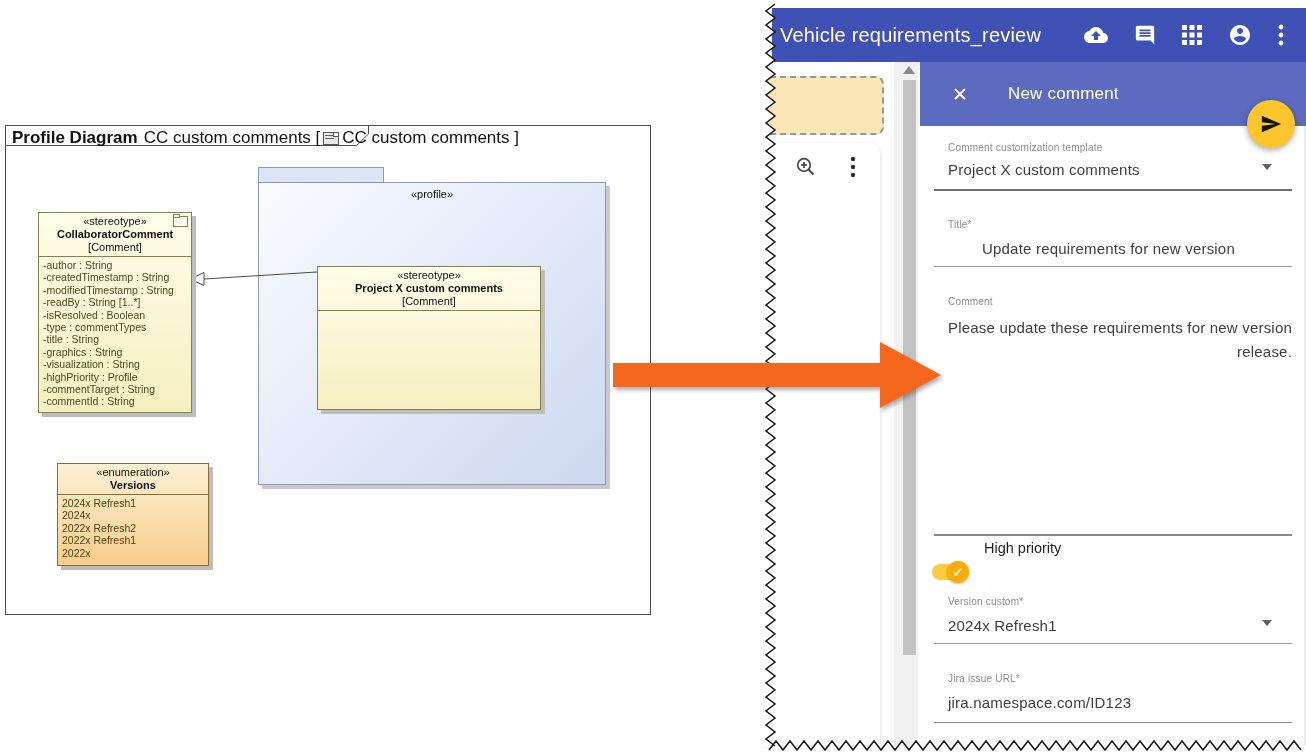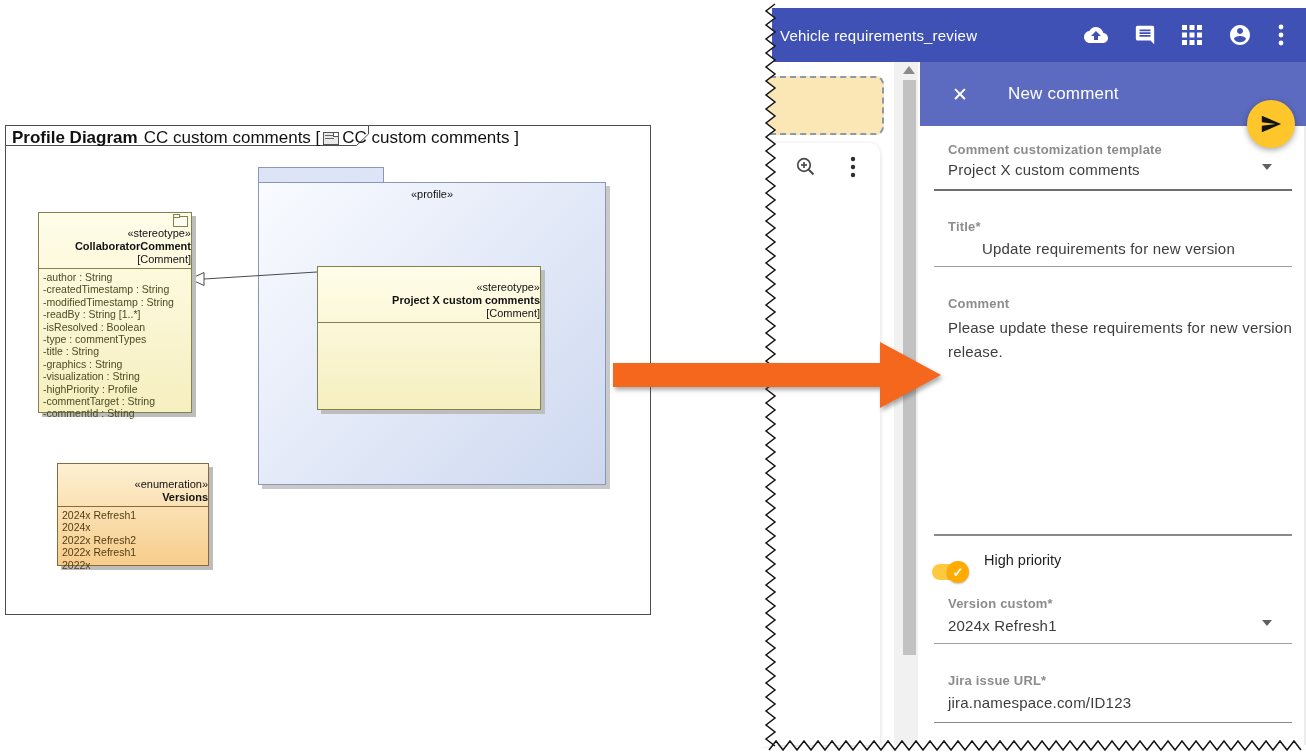--- a/index.html
+++ b/index.html
@@ -11,70 +11,70 @@
   
   .frame-tab-text{position:absolute;left:12px;top:128px;font-size:17px;color:#111;white-space:nowrap;}
   .frame-tab-text b{font-weight:bold;margin-right:6px;}
   .dgicon{display:inline-block;width:14px;height:11px;border:1px solid #555;background:#e9e9e9;
           vertical-align:-2px;margin:0 3px;position:relative;}
   .dgicon:before{content:"";position:absolute;left:1px;top:2px;width:9px;height:1px;background:#666;box-shadow:0 3px 0 #666;}
   .dgicon:after{content:"";position:absolute;right:0;top:0;width:4px;height:3px;background:#fff;border-left:1px solid #555;border-bottom:1px solid #555;}
 
   .umlbox{position:absolute;border:1px solid #82824e;background:linear-gradient(180deg,#fffde9 0%,#f6efc0 100%);
           box-shadow:4px 4px 0 #bdbdbd;color:#111;}
-  .umlhead{text-align:right;padding-top:14px;line-height:13px;font-size:11px;}
+  .umlhead{text-align:center;padding-top:2px;line-height:13px;font-size:11px;}
   .umlname{font-weight:bold;font-size:11px;}
   .umlsep{border-top:1px solid #82824e;margin-top:2px;}
   .umlattrs{padding:2px 3px 0 4px;font-size:10.5px;line-height:12.4px;color:#4b4b22;}
   .noteicon{position:absolute;right:3px;top:3px;width:13px;height:9px;border:1px solid #82824e;background:#fffef2;}
   .noteicon:before{content:"";position:absolute;left:-1px;top:-3px;width:5px;height:2px;border:1px solid #82824e;background:#fffef2;}
 
   .enumbox{background:linear-gradient(180deg,#fdf0d3 0%,#f7cd8b 100%);border:1px solid #8a6a38;}
   .enumbox .umlsep{border-top:1px solid #8a6a38;}
   .enumbox .umlattrs{color:#523d14;}
 
   .pkg-tab{position:absolute;left:258px;top:167px;width:124px;height:16px;background:#dde4f6;border:1px solid #8a97ba;}
   .pkg-body{position:absolute;left:258px;top:182px;width:346px;height:301px;border:1px solid #8a97ba;
             background:linear-gradient(135deg,#f9fbff 0%,#cdd8f0 100%);box-shadow:4px 4px 0 #c9c9c9;}
   .pkg-label{text-align:center;font-size:11px;color:#111;padding-top:5px;}
 
   
   .appbar{position:absolute;left:772px;top:8px;width:534px;height:54px;background:#3F51B5;display:flex;align-items:center;}
-  .appbar-title{color:#fff;font-size:15px;font-weight:500;margin-left:8px;letter-spacing:.2px;white-space:nowrap;}
+  .appbar-title{color:#fff;font-size:20px;font-weight:500;margin-left:8px;letter-spacing:.2px;white-space:nowrap;}
   .appbar-icons{position:absolute;right:22px;top:0;height:54px;display:flex;align-items:center;gap:26px;}
   .appbar-icons svg{display:block;}
 
   .subcol{position:absolute;left:772px;top:62px;width:148px;height:683px;background:#fff;}
   .dashedbox{position:absolute;left:762px;top:76px;width:118px;height:55px;background:#fae7b5;
              border:2px dashed #8a9aa8;border-radius:8px;}
   .whitecard{position:absolute;left:762px;top:143px;width:118px;height:602px;background:#fff;
              border-radius:0 10px 0 0;box-shadow:0 1px 4px rgba(0,0,0,.16);}
   .scrolltrack{position:absolute;left:894px;top:62px;width:24px;height:683px;background:#f1f1f1;}
   .scrollup{position:absolute;left:903px;top:66px;width:0;height:0;border-left:6px solid transparent;
             border-right:6px solid transparent;border-bottom:8px solid #8a8a8a;}
   .scrollthumb{position:absolute;left:903px;top:80px;width:13px;height:575px;background:#c2c2c2;}
 
   .panel{position:absolute;left:920px;top:62px;width:386px;height:683px;background:#fff;border-right:2px solid #ececec;box-sizing:border-box;}
   .panel-header{position:absolute;left:920px;top:62px;width:386px;height:64px;background:#5C6BC0;display:flex;align-items:center;}
   .close-x{color:#fff;font-size:19px;margin-left:32px;cursor:default;}
   .panel-title{color:#fff;font-size:17px;font-weight:500;margin-left:40px;letter-spacing:.2px;}
   .fab{position:absolute;left:1247px;top:100px;width:48px;height:48px;border-radius:50%;background:#FFC62B;
        box-shadow:0 2px 6px rgba(0,0,0,.35);display:flex;align-items:center;justify-content:center;}
 
-  .flabel{position:absolute;font-size:13px;color:#8c8c8c;letter-spacing:.2px;font-weight:bold;}
+  .flabel{position:absolute;font-size:10px;color:#8c8c8c;letter-spacing:.2px;}
   .fvalue{position:absolute;font-size:15px;color:#3d3d3d;letter-spacing:.2px;}
   .fline{position:absolute;left:934px;width:358px;}
   .caret{position:absolute;width:0;height:0;border-left:5px solid transparent;border-right:5px solid transparent;
          border-top:6px solid #616161;}
 
   .toggle-track{position:absolute;left:932px;top:564px;width:30px;height:16px;border-radius:8px;background:#FFC93E;}
   .toggle-knob{position:absolute;left:947px;top:561px;width:22px;height:22px;border-radius:50%;background:#FFAB00;
                color:#fff;font-size:13px;font-weight:bold;display:flex;align-items:center;justify-content:center;
                box-shadow:0 1px 2px rgba(0,0,0,.25);}
-  .toggle-label{position:absolute;left:984px;top:552px;font-size:14.5px;color:#1f1f1f;}
+  .toggle-label{position:absolute;left:984px;top:540px;font-size:14.5px;color:#1f1f1f;}
 </style>
 </head>
 <body>
 
 <div id="canvas">
 
   <svg class="layer">
     <rect x="5.5" y="125.5" width="645" height="489" fill="#fff" stroke="#4d4d4d"></rect>
     <path d="M5.5,145.5 V125.5 H368.5 V134 L356.5,145.5 Z" fill="#fff" stroke="#4d4d4d"></path>
   </svg>
@@ -220,21 +220,21 @@
   <div class="flabel" style="left:948px;top:142px;">Comment customization template</div>
   <div class="fvalue" style="left:948px;top:161px;">Project X custom comments</div>
   <div class="caret" style="left:1262px;top:164px;"></div>
   <div class="fline" style="top:189px;height:2px;background:#6e6e6e;"></div>
 
   <div class="flabel" style="left:948px;top:219px;">Title*</div>
   <div class="fvalue" style="left:948px;top:240px;margin-left:34px;">Update requirements for new version</div>
   <div class="fline" style="top:266px;height:1px;background:#9e9e9e;"></div>
 
   <div class="flabel" style="left:948px;top:296px;">Comment</div>
-  <div class="fvalue" style="left:948px;top:316px;width:344px;line-height:24px;">Please update these requirements for new version release.</div>
+  <div class="fvalue" style="left:948px;top:316px;width:344px;line-height:24px;text-align:right;">Please update these requirements for new version release.</div>
   <div class="fline" style="top:534px;height:2px;background:#8a8a8a;"></div>
 
   <div class="toggle-track"></div>
   <div class="toggle-knob">✓</div>
   <div class="toggle-label">High priority</div>
 
   <div class="flabel" style="left:948px;top:596px;">Version custom*</div>
   <div class="fvalue" style="left:948px;top:617px;">2024x Refresh1</div>
   <div class="caret" style="left:1262px;top:620px;"></div>
   <div class="fline" style="top:643px;height:1px;background:#9e9e9e;"></div>

